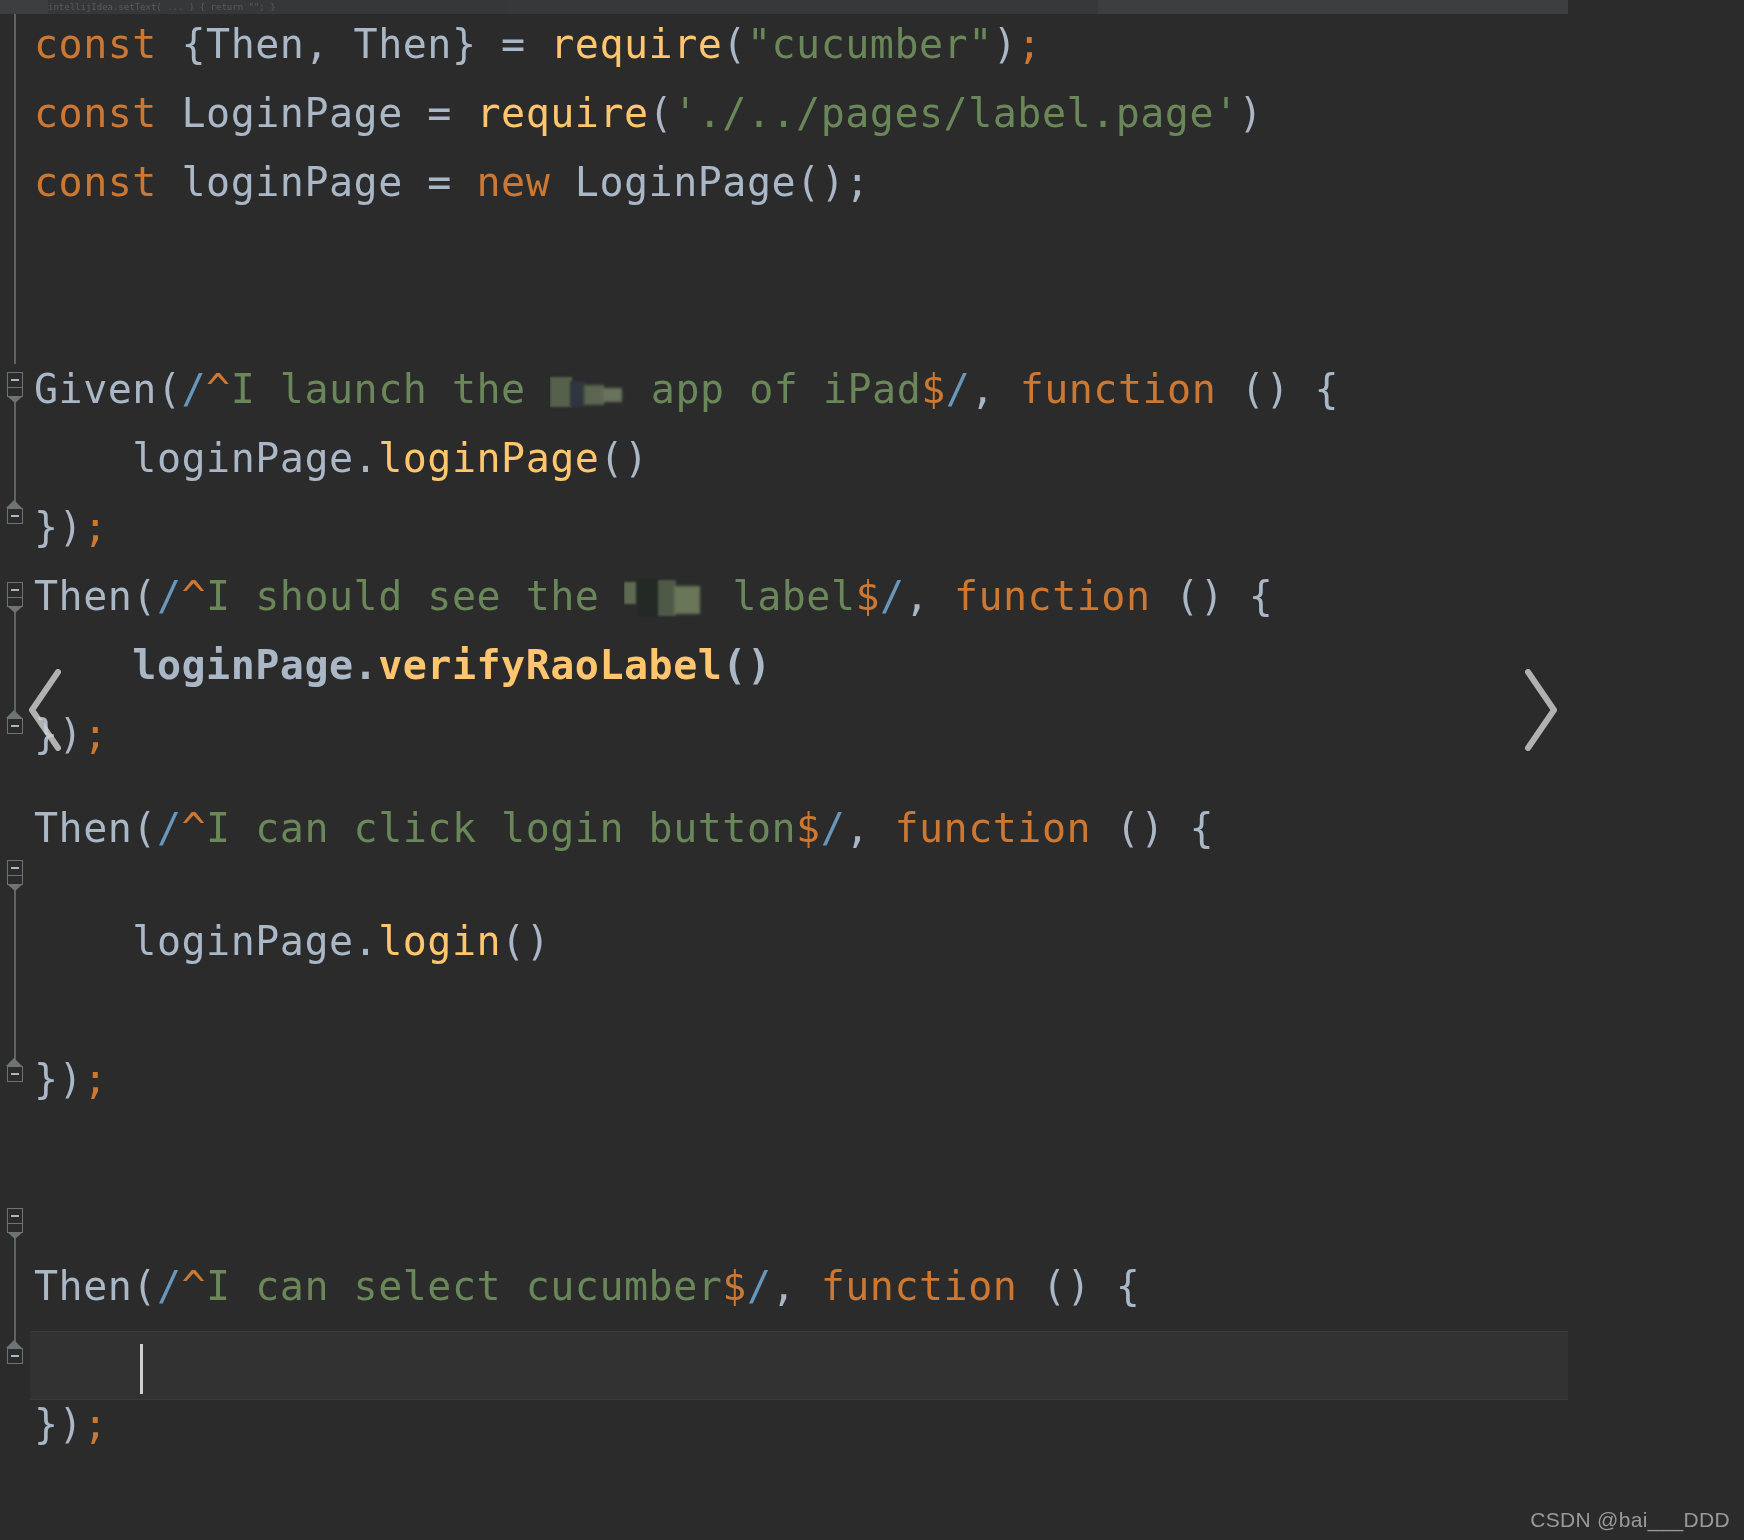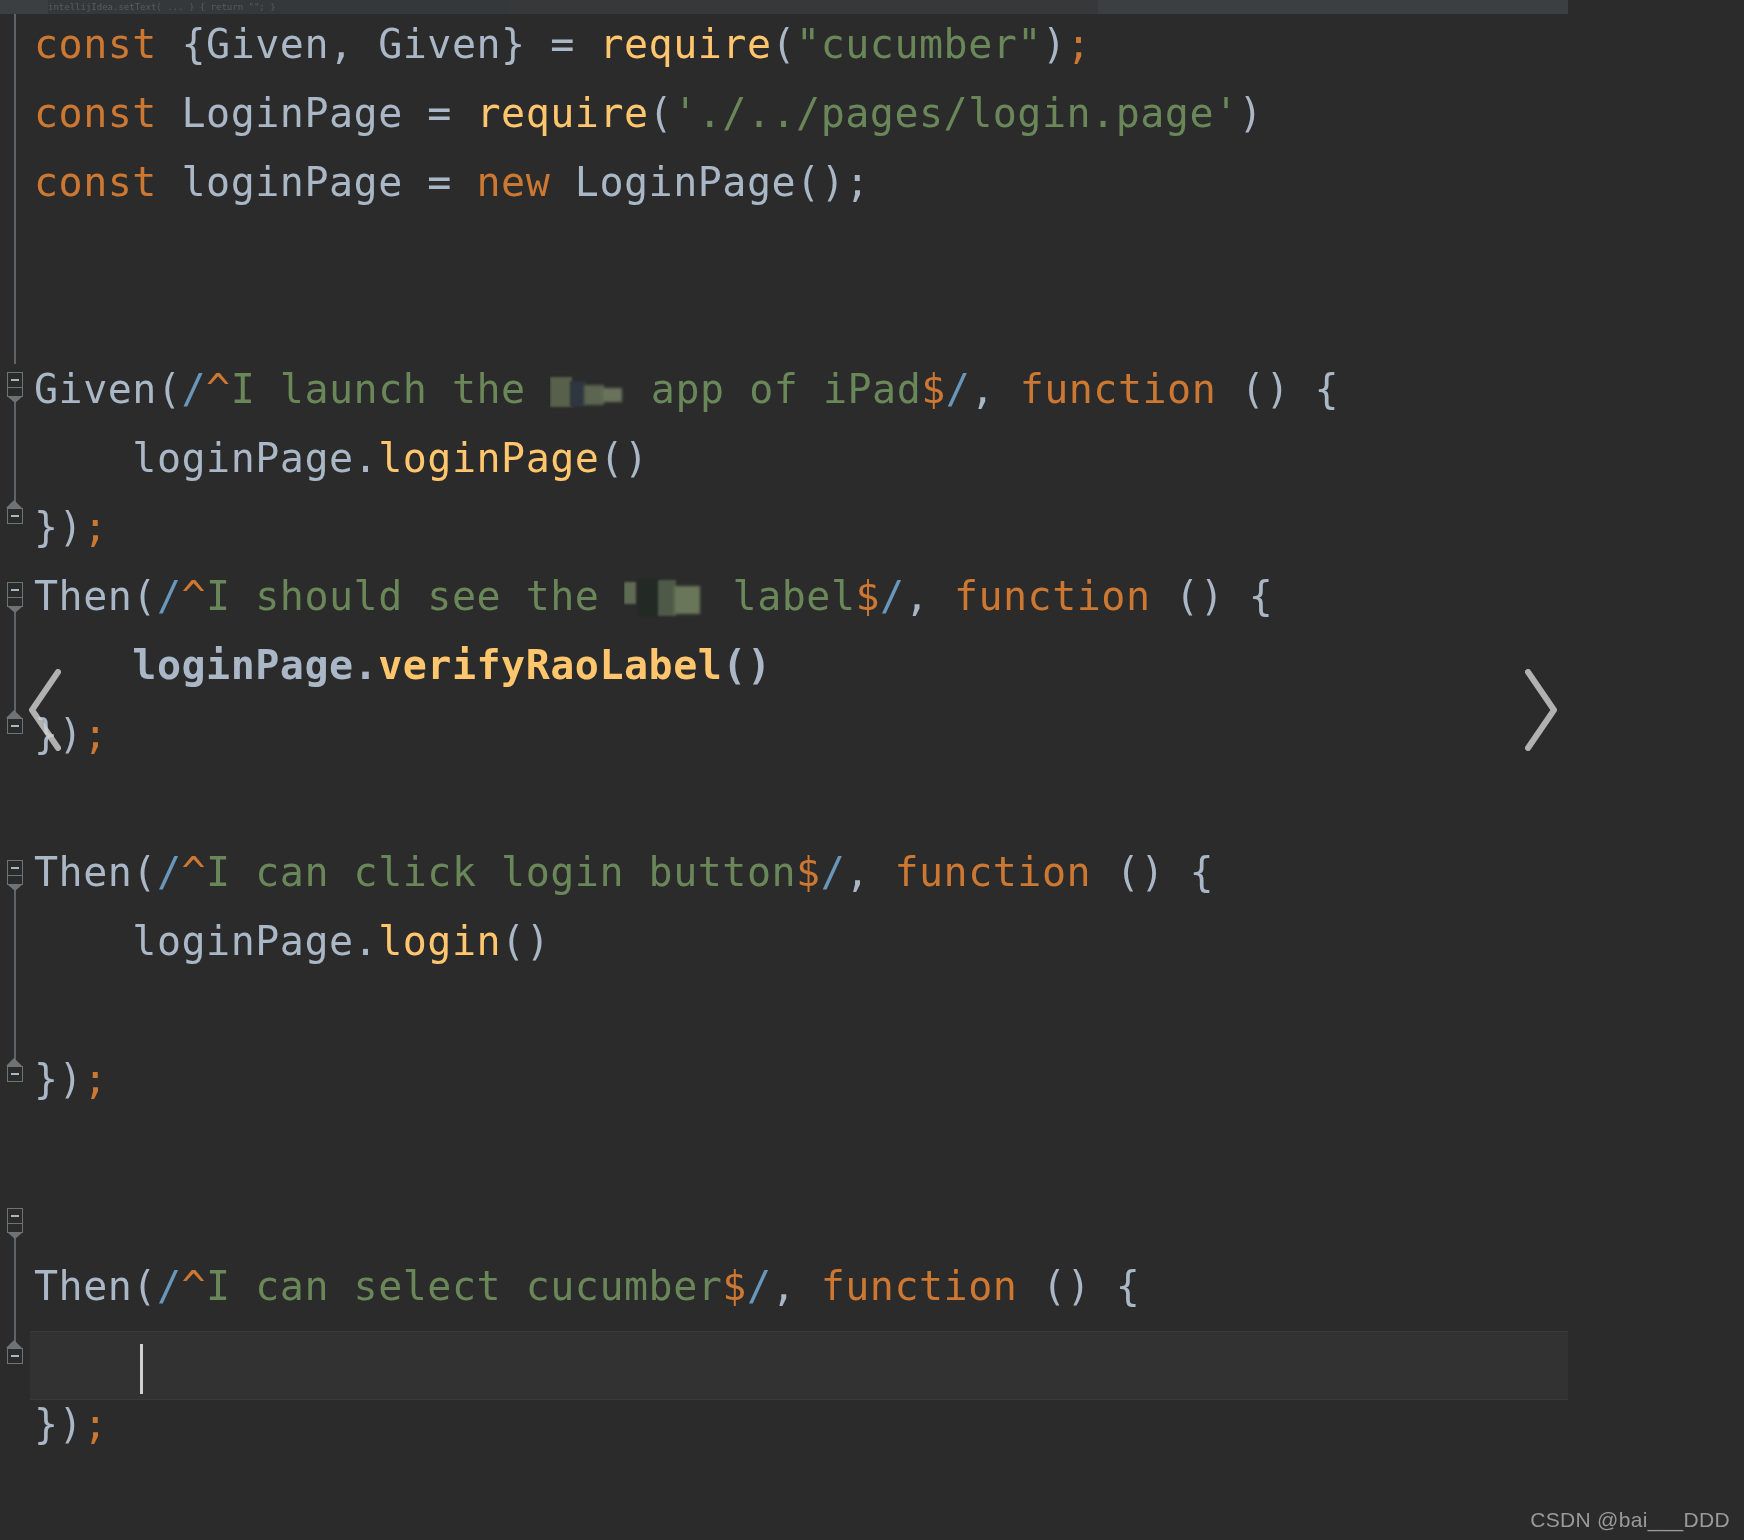--- a/index.html
+++ b/index.html
@@ -315,33 +315,33 @@
     <div class="fold-marker up" style="top:1334px;">
       <div class="box"></div>
       <div class="minus"></div>
       <div class="head-up"></div>
     </div>
   </div>
 
   <div class="code-surface">
     <div class="current-line-hl" style="top:1317px;"></div>
     <div id="code-lines">
-        <div class="code-line" style="top: -4px;"><span class="kw">const</span><span class="ident"> </span><span class="ident">{Given, Given}</span><span class="ident"> = </span><span class="fn">require</span><span class="ident">(</span><span class="str">"cucumber"</span><span class="ident">)</span><span class="semi">;</span></div>
-        <div class="code-line" style="top: 65px;"><span class="kw">const</span><span class="ident"> LoginPage = </span><span class="fn">require</span><span class="ident">(</span><span class="str">'./../pages/login.page'</span><span class="ident">)</span></div>
+        <div class="code-line" style="top: -4px;"><span class="kw">const</span><span class="ident"> </span><span class="ident">{Then, Then}</span><span class="ident"> = </span><span class="fn">require</span><span class="ident">(</span><span class="str">"cucumber"</span><span class="ident">)</span><span class="semi">;</span></div>
+        <div class="code-line" style="top: 65px;"><span class="kw">const</span><span class="ident"> LoginPage = </span><span class="fn">require</span><span class="ident">(</span><span class="str">'./../pages/label.page'</span><span class="ident">)</span></div>
         <div class="code-line" style="top: 134px;"><span class="kw">const</span><span class="ident"> loginPage = </span><span class="kw">new</span><span class="ident"> LoginPage();</span></div>
         <div class="code-line" style="top: 203px;"></div>
         <div class="code-line" style="top: 272px;"></div>
         <div class="code-line" style="top: 341px;"><span class="ident">Given</span><span class="ident">(</span><span class="rx">/</span><span class="anchor">^</span><span class="str">I launch the </span><span class="redaction redaction-a"><span class="s1"></span><span class="s2"></span><span class="s3"></span><span class="s4"></span></span><span class="str"> app of iPad</span><span class="anchor">$</span><span class="rx">/</span><span class="ident">, </span><span class="kw">function</span><span class="ident"> () {</span></div>
         <div class="code-line" style="top: 410px;"><span class="ident">    loginPage.</span><span class="fn">loginPage</span><span class="ident">()</span></div>
         <div class="code-line" style="top: 479px;"><span class="ident">})</span><span class="semi">;</span></div>
         <div class="code-line" style="top: 548px;"><span class="ident">Then</span><span class="ident">(</span><span class="rx">/</span><span class="anchor">^</span><span class="str">I should see the </span><span class="redaction redaction-b"><span class="s1"></span><span class="s2"></span><span class="s3"></span><span class="s4"></span></span><span class="str"> label</span><span class="anchor">$</span><span class="rx">/</span><span class="ident">, </span><span class="kw">function</span><span class="ident"> () {</span></div>
         <div class="code-line" style="top: 617px; font-weight: bold;"><span class="ident">    loginPage.</span><span class="fn">verifyRaoLabel</span><span class="ident">()</span></div>
         <div class="code-line" style="top: 686px;"><span class="ident">})</span><span class="semi">;</span></div>
         <div class="code-line" style="top: 755px;"></div>
-        <div class="code-line" style="top: 824px;"><span class="ident">Then</span><span class="ident">(</span><span class="rx">/</span><span class="anchor">^</span><span class="str">I can click login button</span><span class="anchor">$</span><span class="rx">/</span><span class="ident">, </span><span class="kw">function</span><span class="ident"> () {</span></div>
+        <div class="code-line" style="top: 780px;"><span class="ident">Then</span><span class="ident">(</span><span class="rx">/</span><span class="anchor">^</span><span class="str">I can click login button</span><span class="anchor">$</span><span class="rx">/</span><span class="ident">, </span><span class="kw">function</span><span class="ident"> () {</span></div>
         <div class="code-line" style="top: 893px;"><span class="ident">    loginPage.</span><span class="fn">login</span><span class="ident">()</span></div>
         <div class="code-line" style="top: 962px;"></div>
         <div class="code-line" style="top: 1031px;"><span class="ident">})</span><span class="semi">;</span></div>
         <div class="code-line" style="top: 1100px;"></div>
         <div class="code-line" style="top: 1169px;"></div>
         <div class="code-line" style="top: 1238px;"><span class="ident">Then</span><span class="ident">(</span><span class="rx">/</span><span class="anchor">^</span><span class="str">I can select cucumber</span><span class="anchor">$</span><span class="rx">/</span><span class="ident">, </span><span class="kw">function</span><span class="ident"> () {</span></div>
         <div class="code-line" style="top: 1307px;"></div>
         <div class="code-line" style="top: 1376px;"><span class="ident">})</span><span class="semi">;</span></div>
       </div>
     <div class="caret" style="left:110px; top:1330px;"></div>

